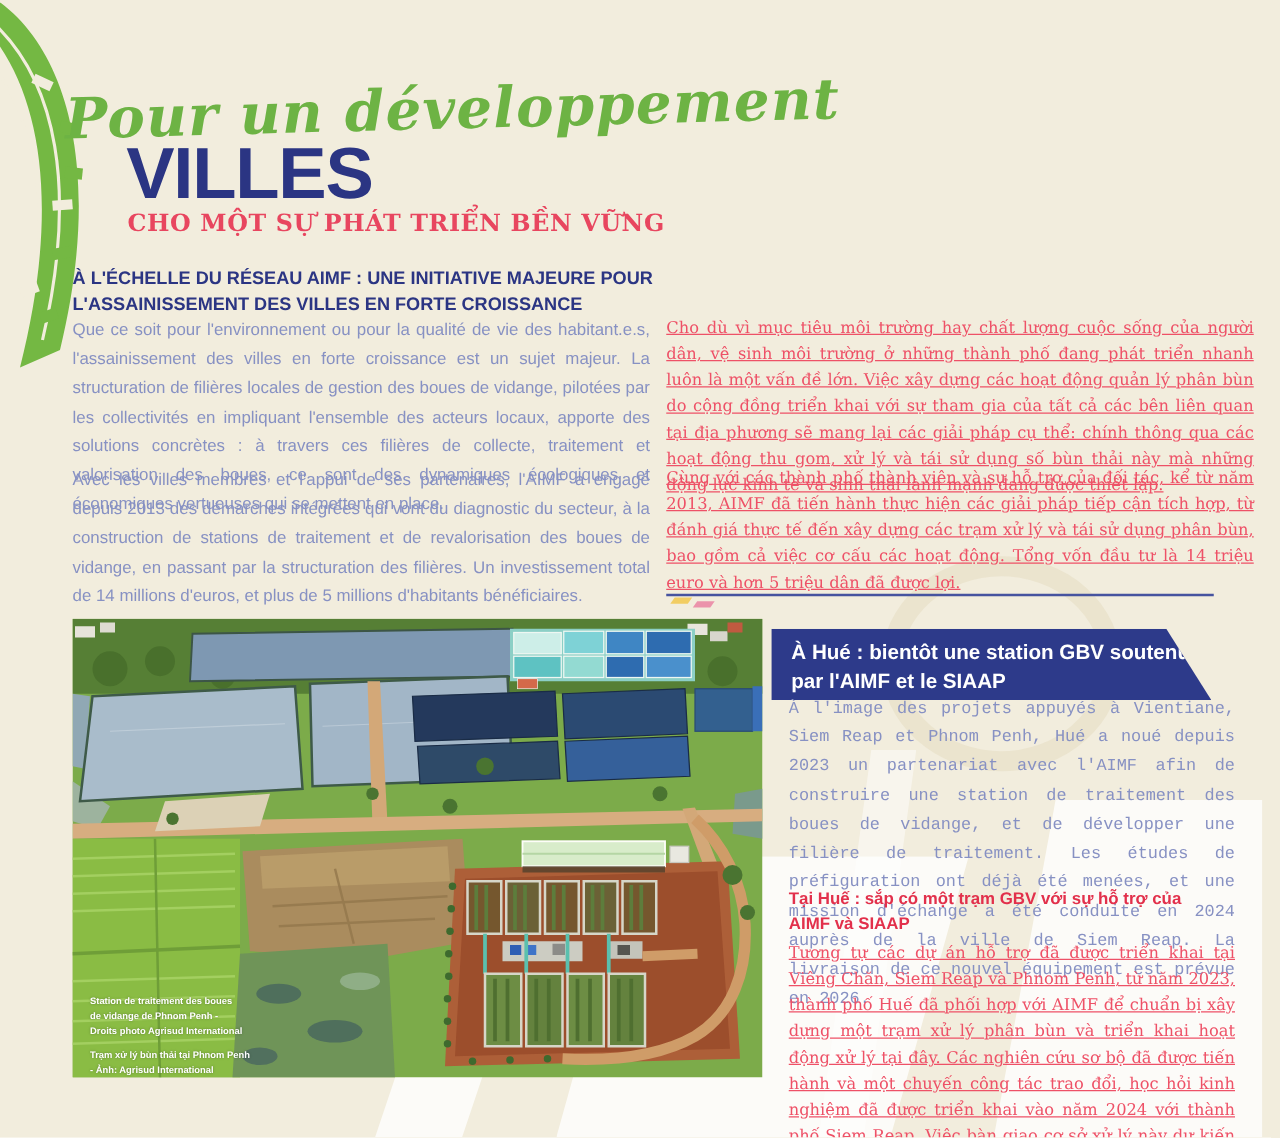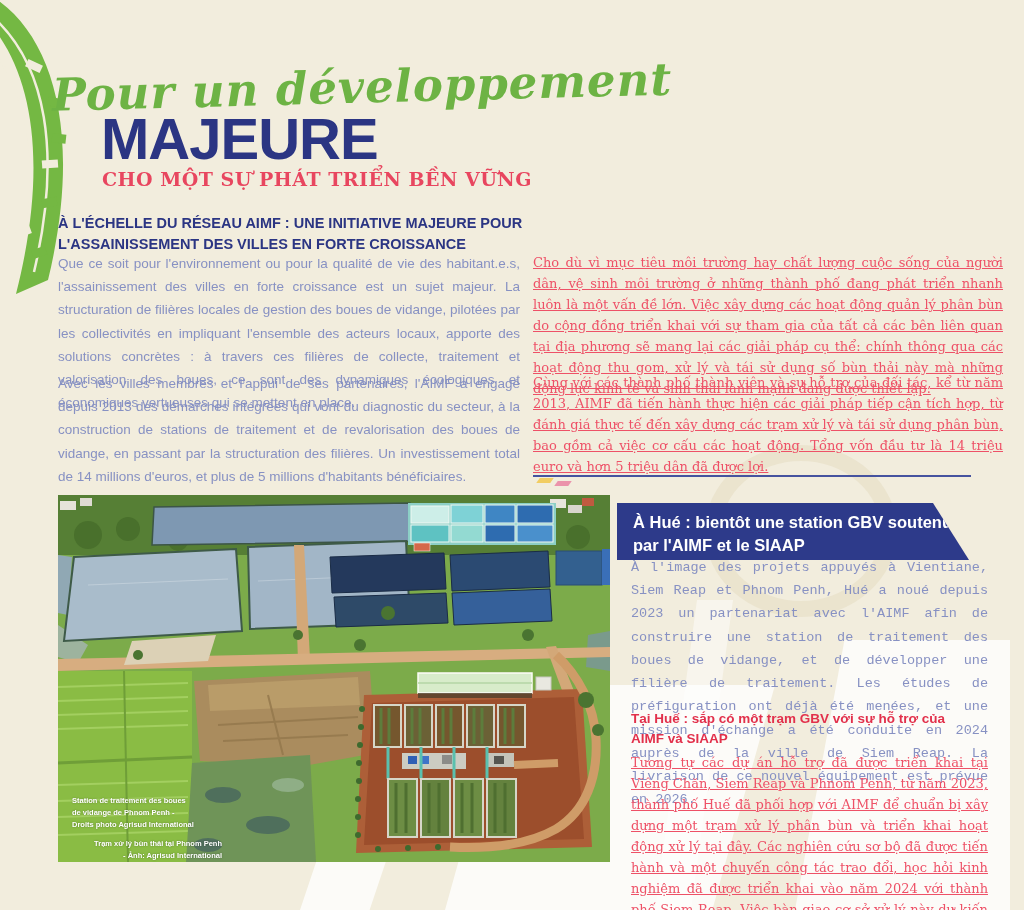--- a/index.html
+++ b/index.html
@@ -72,21 +72,21 @@
   .divider{left:533px;top:475px;width:438px;height:2px;background:#46539f;}
   
   .photo{left:58px;top:495px;width:456px;height:367px;}
   .photo svg{display:block;width:552px;height:367px;}
   .caption{
     color:#ffffff;font-size:7.5px;font-weight:bold;
     line-height:1.6;white-space:pre-line;
     text-shadow:0 0 2px rgba(0,0,0,0.35);
   }
   .caption-fr{left:14px;top:300px;width:140px;}
-  .caption-vi{left:14px;top:343px;width:150px;text-align:right;}
+  .caption-vi{left:14px;top:343px;width:150px;}
   
   .banner{
     left:617px;top:503px;width:352px;height:57px;
     background:#2d3a8a;
     clip-path:polygon(0 0, calc(100% - 36px) 0, 100% 100%, 0 100%);
     color:#ffffff;font-weight:bold;font-size:16.5px;line-height:1.38;
     padding:8px 0 0 16px;box-sizing:border-box;
   }
   .hue-fr{left:631px;top:556px;width:357px;font-family:Liberation Mono, monospace;}
   .hue-heading-vi{
@@ -119,21 +119,21 @@
       <rect x="66" y="132" width="14" height="9" fill="#74b843" transform="rotate(6 73 136)"></rect>
       <rect x="56" y="196" width="15" height="9" fill="#74b843" transform="rotate(-10 63 200)"></rect>
       <rect x="46" y="246" width="14" height="9" fill="#74b843" transform="rotate(-18 53 250)"></rect>
       <rect x="40" y="60" width="16" height="8" fill="#f2eddd" transform="rotate(25 48 64)"></rect>
       <rect x="56" y="158" width="16" height="8" fill="#f2eddd" transform="rotate(-4 64 162)"></rect>
       <rect x="30" y="226" width="15" height="8" fill="#f2eddd" transform="rotate(-20 37 230)"></rect>
     </svg>
   </div>
 
   <div class="abs script-title">Pour un développement</div>
-  <div class="abs main-title">MAJEURE</div>
+  <div class="abs main-title">VILLES</div>
   <div class="abs subtitle-vi">CHO MỘT SỰ PHÁT TRIỂN BỀN VỮNG</div>
 
   <div class="abs col-fr-heading">À L'ÉCHELLE DU RÉSEAU AIMF : UNE INITIATIVE MAJEURE POUR L'ASSAINISSEMENT DES VILLES EN FORTE CROISSANCE</div>
   <div class="abs fr-body col-fr-p1">Que ce soit pour l'environnement ou pour la qualité de vie des habitant.e.s, l'assainissement des villes en forte croissance est un sujet majeur. La structuration de filières locales de gestion des boues de vidange, pilotées par les collectivités en impliquant l'ensemble des acteurs locaux, apporte des solutions concrètes : à travers ces filières de collecte, traitement et valorisation des boues, ce sont des dynamiques écologiques et économiques vertueuses qui se mettent en place.</div>
   <div class="abs fr-body col-fr-p2">Avec les villes membres et l'appui de ses partenaires, l'AIMF a engagé depuis 2013 des démarches intégrées qui vont du diagnostic du secteur, à la construction de stations de traitement et de revalorisation des boues de vidange, en passant par la structuration des filières. Un investissement total de 14 millions d'euros, et plus de 5 millions d'habitants bénéficiaires.</div>
 
   <div class="abs vi-body col-vi-p1">Cho dù vì mục tiêu môi trường hay chất lượng cuộc sống của người dân, vệ sinh môi trường ở những thành phố đang phát triển nhanh luôn là một vấn đề lớn. Việc xây dựng các hoạt động quản lý phân bùn do cộng đồng triển khai với sự tham gia của tất cả các bên liên quan tại địa phương sẽ mang lại các giải pháp cụ thể: chính thông qua các hoạt động thu gom, xử lý và tái sử dụng số bùn thải này mà những động lực kinh tế và sinh thái lành mạnh đang được thiết lập.</div>
   <div class="abs vi-body col-vi-p2">Cùng với các thành phố thành viên và sự hỗ trợ của đối tác, kể từ năm 2013, AIMF đã tiến hành thực hiện các giải pháp tiếp cận tích hợp, từ đánh giá thực tế đến xây dựng các trạm xử lý và tái sử dụng phân bùn, bao gồm cả việc cơ cấu các hoạt động. Tổng vốn đầu tư là 14 triệu euro và hơn 5 triệu dân đã được lợi.</div>
 
   <div class="abs divider"></div>

